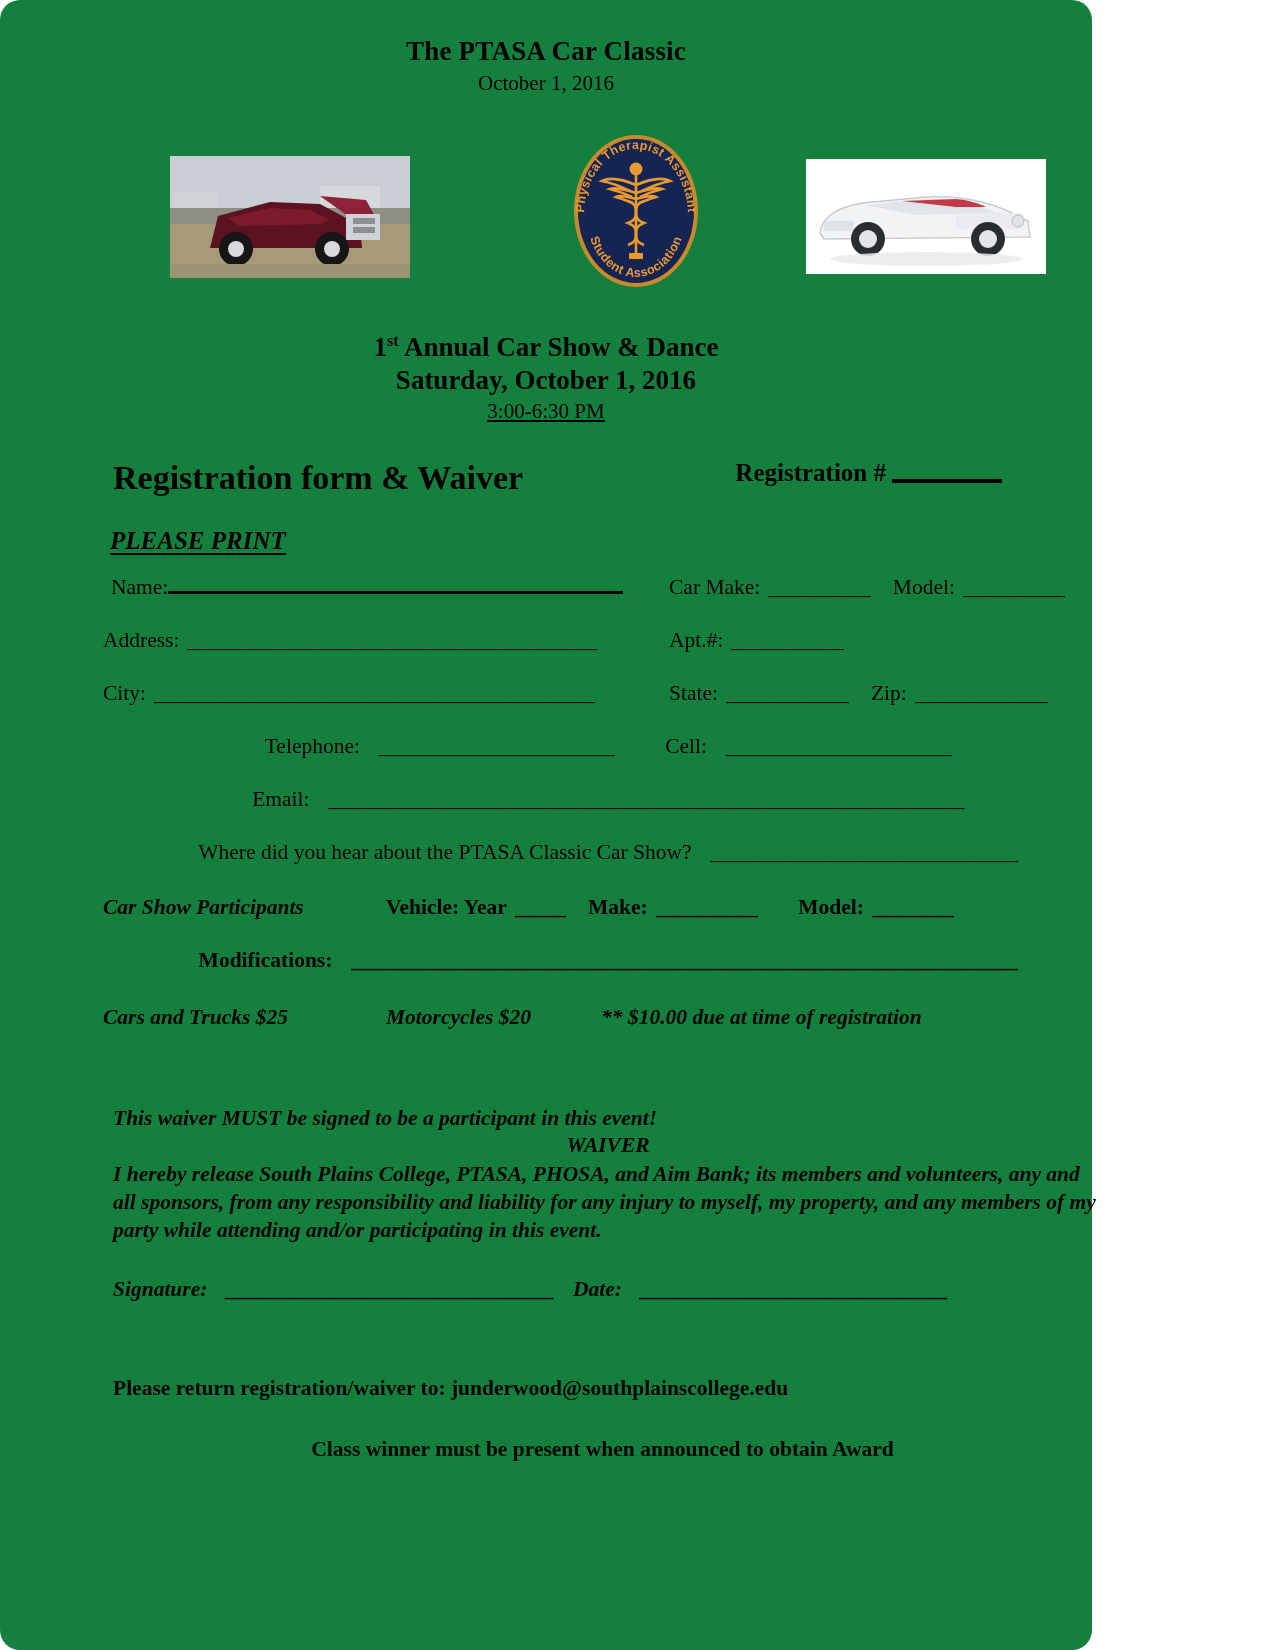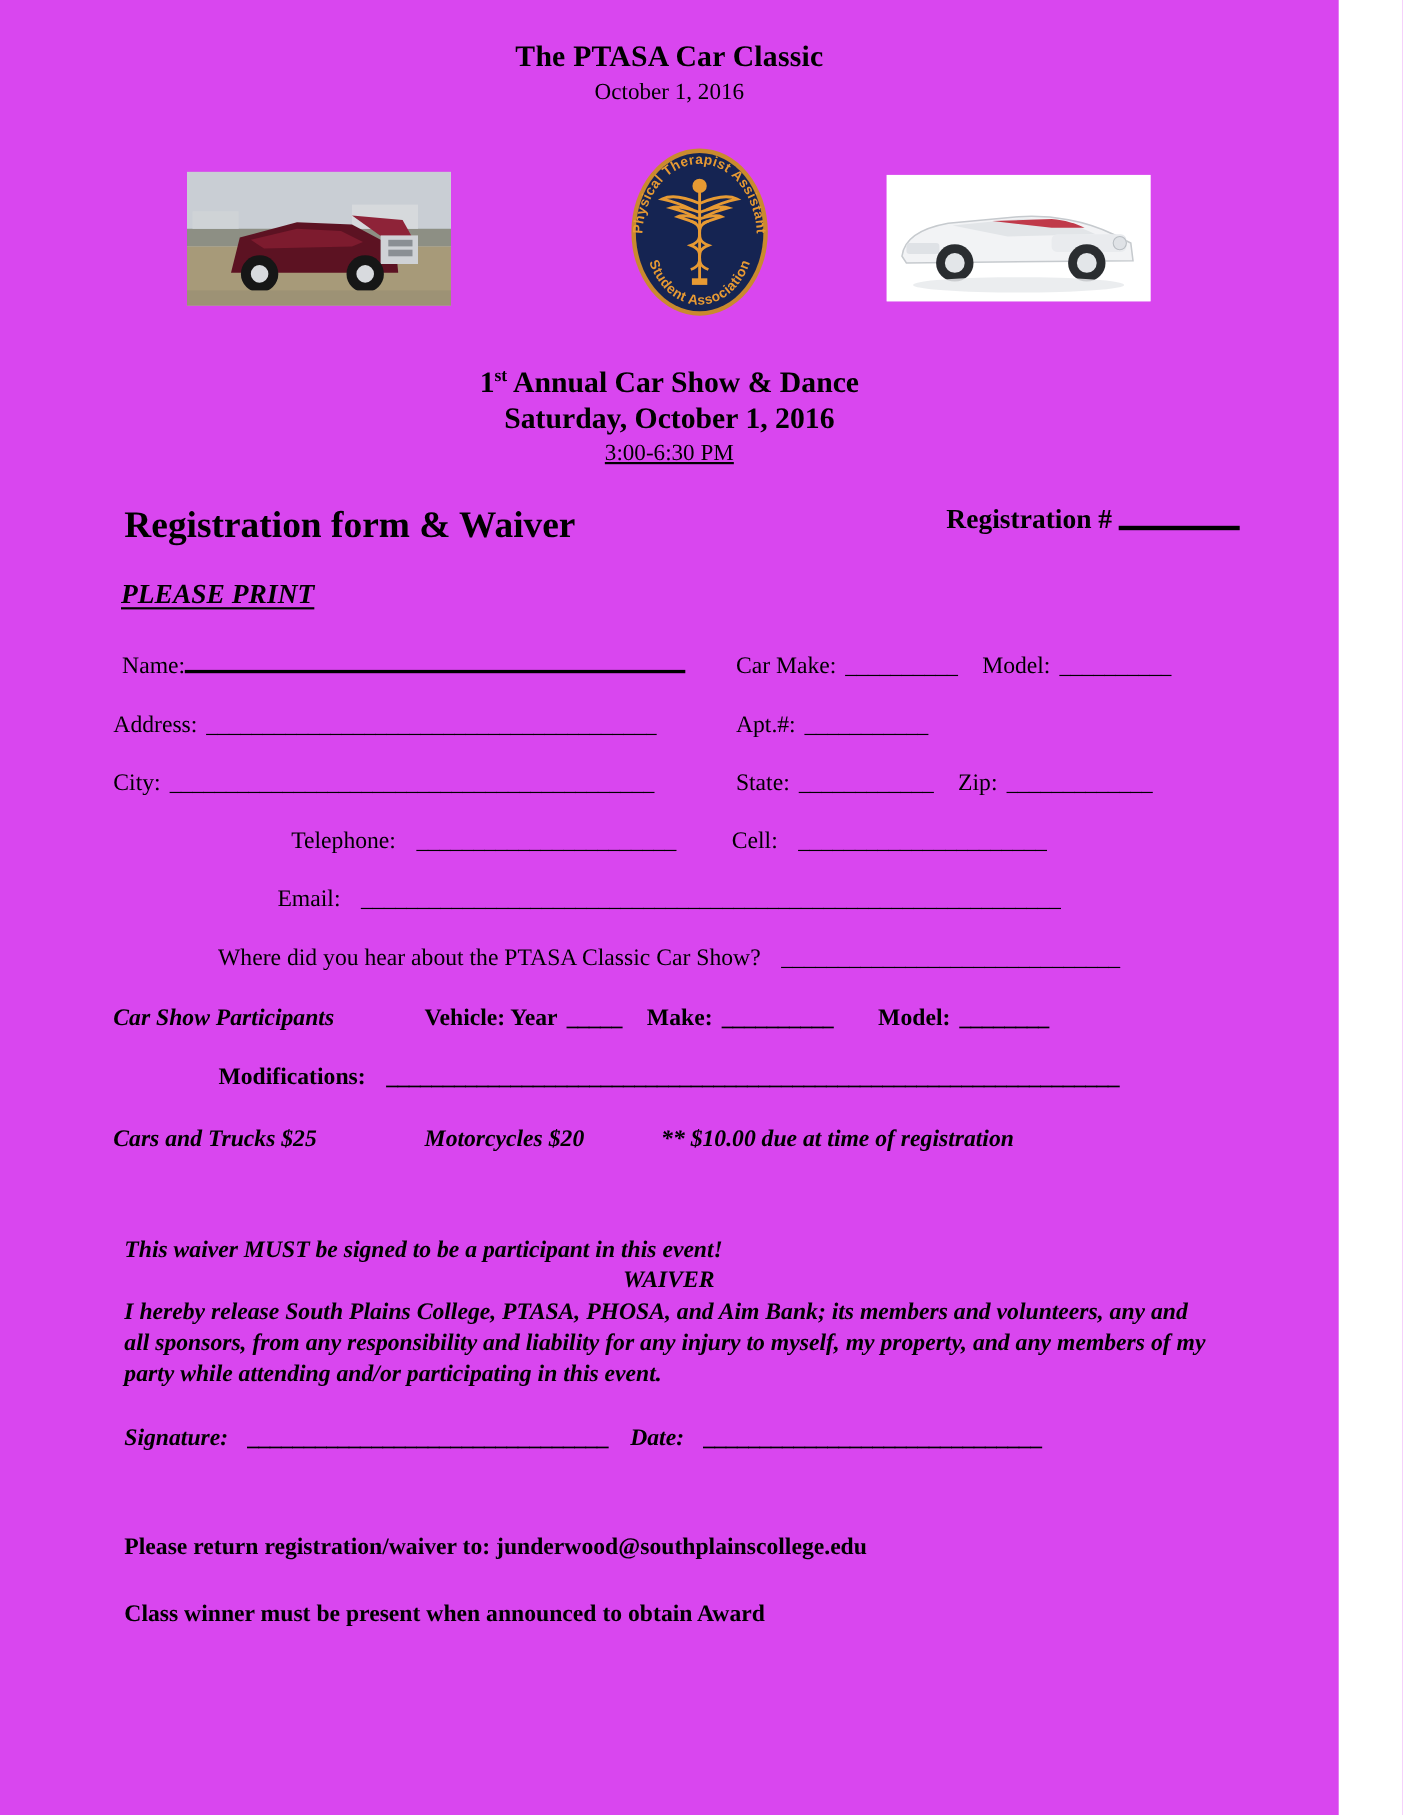--- a/index.html
+++ b/index.html
@@ -10,23 +10,24 @@
   body {
     width: 1275px;
     height: 1650px;
     font-family: "Liberation Serif", "DejaVu Serif", serif;
     color: #000000;
     position: relative;
     overflow: hidden;
   }
   .page {
     position: relative;
-    width: 1217px;
+    width: 1092px;
     height: 1650px;
-    background: #d946ef;
+    background: #15803d;
+    border-radius: 20px;
   }
 
   
   .doc-title {
     text-align: center;
     font-size: 27px;
     font-weight: bold;
     letter-spacing: 0.2px;
     margin: 0;
     padding-top: 36px;
@@ -139,21 +140,21 @@
     margin: 0 0 0 103px;
     width: 1010px;
     font-size: 21.5px;
   }
   .form-row {
     display: flex;
     align-items: baseline;
     margin-top: 28px;
     white-space: nowrap;
   }
-  .form-row.first { margin-top: 38px; }
+  .form-row.first { margin-top: 20px; }
   .col-left { width: 566px; display: flex; align-items: baseline; }
   .col-right { display: flex; align-items: baseline; }
   .lbl { white-space: nowrap; }
   .ul {
     letter-spacing: -0.5px;
     white-space: nowrap;
     overflow: hidden;
   }
   .name-rule {
     display: inline-block;
@@ -207,21 +208,21 @@
   .waiver-head { text-align: center; margin-top: 2px; }
   .waiver-text { margin-top: 2px; line-height: 1.32; }
   .sig-row { margin-top: 32px; white-space: nowrap; }
 
   .footer-block {
     margin: 0 0 0 113px;
     font-size: 21.5px;
     font-weight: bold;
   }
   .footer-line1 { margin-top: 74px; }
-  .footer-line2 { margin-top: 36px; }
+  .footer-line2 { margin-top: 36px; text-align: center; }
 </style>
 </head>
 <body>
 
 <div class="page">
 
   <h1 class="doc-title">The PTASA Car Classic</h1>
   <p class="doc-date">October 1, 2016</p>
 
   <div class="image-band">

